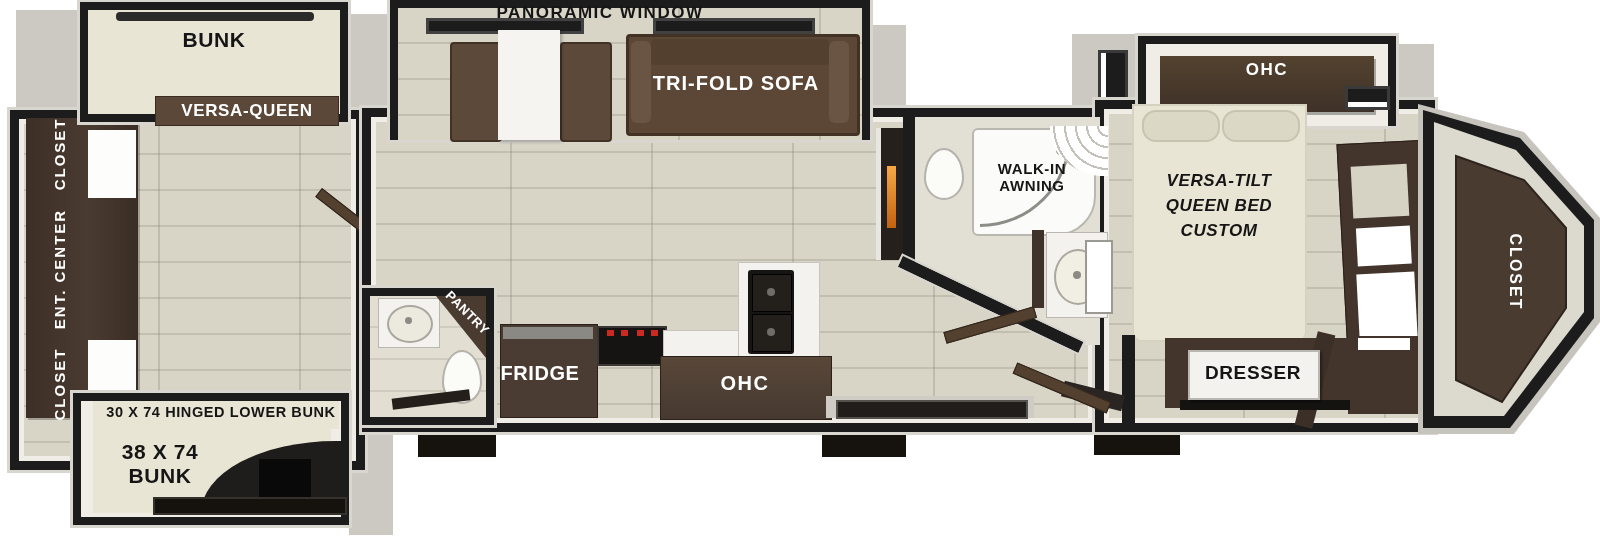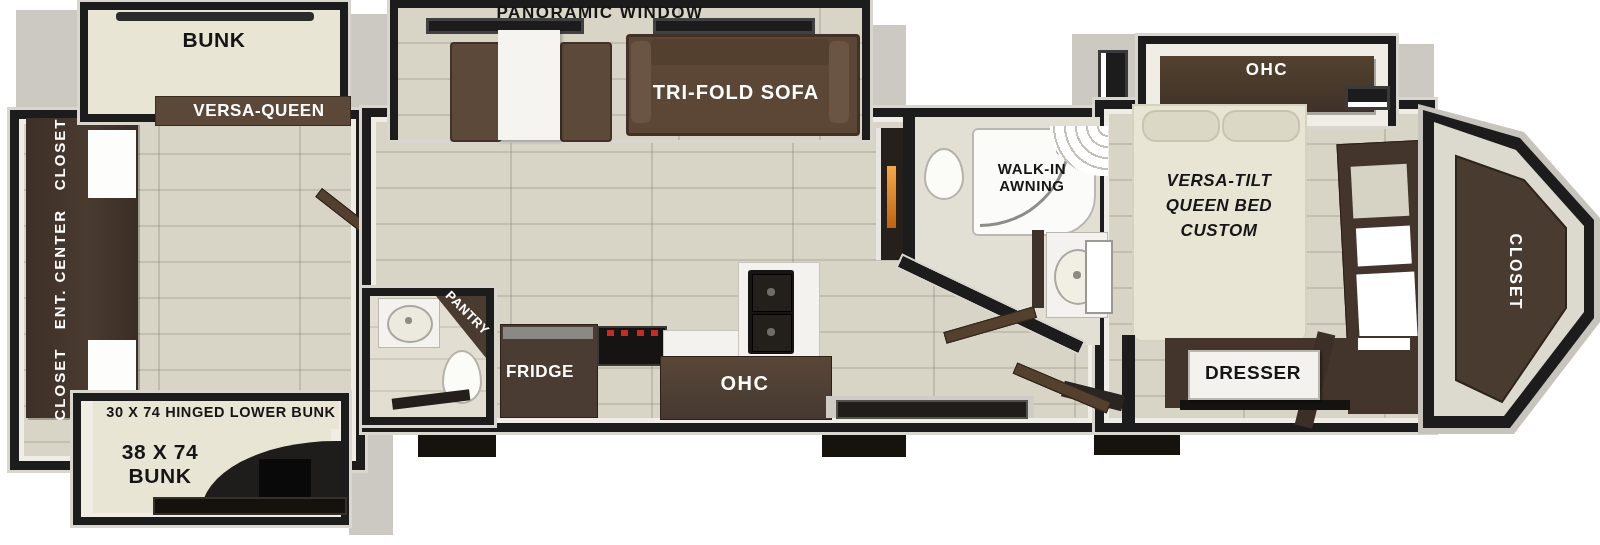--- a/index.html
+++ b/index.html
@@ -47,21 +47,21 @@
   <div class="lbl lblw" style="left:-98px;top:258px;width:320px;height:22px;transform:rotate(-90deg);font-size:15px;letter-spacing:2px;white-space:pre;">CLOSET   ENT. CENTER   CLOSET</div>
 
   <div class="abs" style="left:322px;top:188px;width:68px;height:9px;background:#53402f;border:1px solid #2e241c;transform:rotate(38deg);transform-origin:left top;"></div>
 
   <div class="slide-b" style="left:80px;top:2px;width:252px;height:104px;background:#e9e5d5;">
     <div class="abs" style="left:28px;top:2px;width:198px;height:9px;background:#2b2b2b;border-radius:4px;"></div>
   </div>
   <div class="lbl" style="left:124px;top:28px;width:180px;font-size:21px;">
     <div>BUNK</div>
   </div>
-  <div class="lbl lblw" style="left:155px;top:96px;width:182px;height:28px;line-height:28px;background:#5c4839;border:1px solid #3a2c21;font-size:17px;z-index:6;padding-left:12px;">VERSA-QUEEN</div>
+  <div class="lbl lblw" style="left:155px;top:96px;width:182px;height:28px;line-height:28px;background:#5c4839;border:1px solid #3a2c21;font-size:17px;z-index:6;">VERSA-QUEEN</div>
 
   <div class="slide-b" style="left:73px;top:393px;width:260px;height:116px;background:#efede6;z-index:5;">
     <div class="abs" style="left:12px;top:0px;width:246px;height:28px;background:#e9e5d5;"></div>
     <div class="abs" style="left:12px;top:28px;width:238px;height:84px;background:#e9e5d5;"></div>
     <div class="abs" style="left:120px;top:40px;width:140px;height:72px;background:#1f1d1b;border-top-left-radius:140px 75px;"></div>
     <div class="abs" style="left:178px;top:58px;width:52px;height:48px;background:#090909;"></div>
     <div class="abs" style="left:72px;top:96px;width:190px;height:14px;background:#15120e;border:2px solid #34312c;"></div>
   </div>
   <div class="lbl" style="left:95px;top:404px;width:252px;font-size:14.5px;z-index:6;">30 X 74 HINGED LOWER BUNK</div>
   <div class="lbl" style="left:100px;top:440px;width:120px;font-size:21px;z-index:6;">
@@ -76,38 +76,38 @@
     <div class="abs wall" style="left:255px;top:10px;width:162px;height:16px;box-shadow:inset 0 0 0 3px #414141;"></div>
     <div class="abs" style="left:52px;top:34px;width:48px;height:96px;background:#5d4939;border:2px solid #423226;border-radius:4px;"></div>
     <div class="abs" style="left:162px;top:34px;width:48px;height:96px;background:#5d4939;border:2px solid #423226;border-radius:4px;"></div>
     <div class="abs" style="left:100px;top:22px;width:62px;height:110px;background:#f5f4f1;box-shadow:2px 2px 3px rgba(0,0,0,.25);"></div>
     <div class="abs" style="left:228px;top:26px;width:228px;height:96px;background:#5c4737;border:3px solid #423225;border-radius:4px;">
       <div class="abs" style="left:2px;top:4px;width:20px;height:82px;background:#6a5443;border-radius:6px;"></div>
       <div class="abs" style="left:200px;top:4px;width:20px;height:82px;background:#6a5443;border-radius:6px;"></div>
       <div class="abs" style="left:22px;top:2px;width:178px;height:26px;background:#54402f;border-radius:4px;"></div>
     </div>
   </div>
-  <div class="lbl lblw" style="left:622px;top:81px;width:228px;font-size:20px;z-index:6;letter-spacing:1px;">TRI-FOLD SOFA</div>
+  <div class="lbl lblw" style="left:622px;top:72px;width:228px;font-size:20px;z-index:6;letter-spacing:1px;">TRI-FOLD SOFA</div>
   <div class="lbl" style="left:430px;top:3px;width:340px;font-size:17px;letter-spacing:1.5px;z-index:7;">PANORAMIC WINDOW</div>
 
   <div class="slide-b floor-lt" style="left:362px;top:288px;width:116px;height:121px;z-index:4;">
     <div class="abs white" style="left:8px;top:2px;width:60px;height:48px;border:1px solid #b9b7b0;">
       <div class="abs" style="left:8px;top:6px;width:42px;height:34px;background:#eceade;border:2px solid #a9a79e;border-radius:50%;"></div>
       <div class="abs" style="left:26px;top:18px;width:7px;height:7px;background:#8c8a84;border-radius:50%;"></div>
     </div>
     <div class="abs" style="left:66px;top:0px;width:50px;height:62px;background:#4a3b30;clip-path:polygon(0 0,100% 0,100% 100%);"></div>
     <div class="abs" style="left:72px;top:54px;width:36px;height:50px;background:#fbfbf8;border:2px solid #b4b2aa;border-radius:50% 50% 50% 50%/60% 60% 40% 40%;"></div>
     <div class="abs" style="left:22px;top:98px;width:78px;height:11px;background:#241f1a;transform:rotate(-7deg);"></div>
   </div>
   <div class="lbl lblw" style="left:430px;top:306px;width:74px;font-size:13px;transform:rotate(45deg);z-index:6;">PANTRY</div>
 
   <div class="abs" style="left:500px;top:324px;width:96px;height:92px;background:#4a3c32;border:1px solid #2c211a;z-index:4;">
     <div class="abs" style="left:2px;top:2px;width:90px;height:12px;background:#8b8983;"></div>
   </div>
-  <div class="lbl lblw" style="left:500px;top:362px;width:80px;font-size:17px;z-index:6;">FRIDGE</div>
+  <div class="lbl lblw" style="left:500px;top:362px;width:80px;font-size:20px;z-index:6;">FRIDGE</div>
   <div class="abs" style="left:597px;top:326px;width:66px;height:36px;background:#161412;border:2px solid #3a3835;z-index:4;">
     <div class="abs" style="left:8px;top:2px;width:7px;height:6px;background:#c92a22;"></div>
     <div class="abs" style="left:22px;top:2px;width:7px;height:6px;background:#c92a22;"></div>
     <div class="abs" style="left:38px;top:2px;width:7px;height:6px;background:#c92a22;"></div>
     <div class="abs" style="left:52px;top:2px;width:7px;height:6px;background:#c92a22;"></div>
   </div>
   <div class="abs white" style="left:663px;top:330px;width:77px;height:30px;border:1px solid #c6c4bd;z-index:4;"></div>
   <div class="abs white" style="left:738px;top:262px;width:80px;height:98px;border:1px solid #c6c4bd;z-index:4;"></div>
   <div class="abs" style="left:748px;top:270px;width:46px;height:84px;background:#171513;border-radius:3px;z-index:5;">
     <div class="abs" style="left:4px;top:4px;width:38px;height:36px;background:#23201c;border:1px solid #000;"></div>

